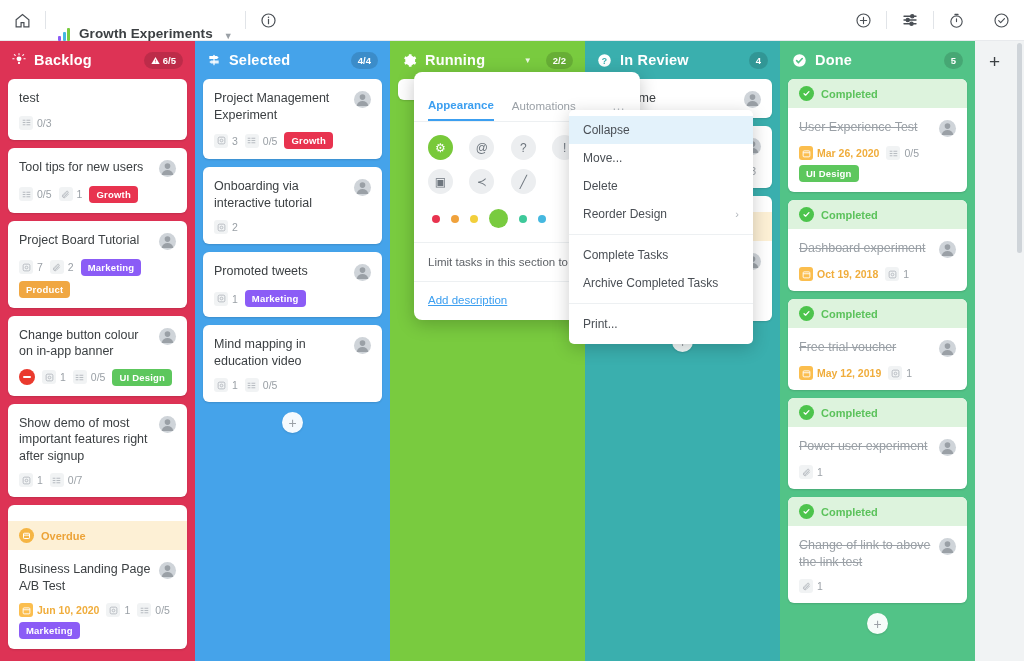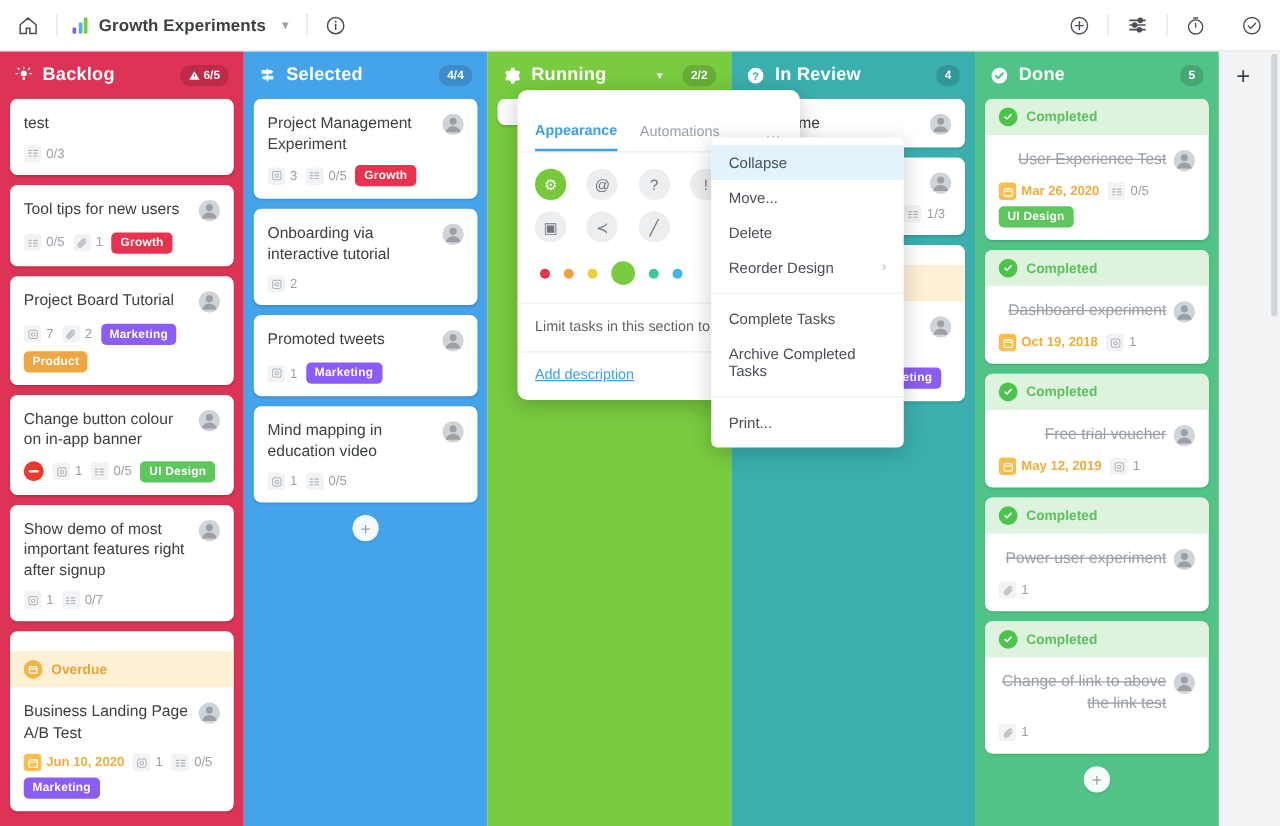--- a/index.html
+++ b/index.html
@@ -16,21 +16,21 @@
     background: #ffffff;
     border-bottom: 1px solid #e8eaed;
     position: relative; z-index: 5;
   }
   .tb-btn {
     display: flex; align-items: center; justify-content: center;
     height: 41px; padding: 0 14px; color: #4a4f55;
   }
   .tb-sep { width: 1px; height: 18px; background: #e1e4e8; }
   .tb-title {
-    display: flex; align-items: center; gap: 9px;
+    display: flex; align-items: flex-end; gap: 9px;
     padding: 0 12px; height: 41px;
   }
   .tb-title-text {
     font-size: 13.5px; color: #3c4043; font-weight: 600;
     letter-spacing: .1px;
   }
   .chev { font-size: 9px; color: #9aa0a6; margin-left: 2px; }
   .spacer { flex: 1; }
   .bar-icon { display: flex; align-items: flex-end; gap: 1.5px; height: 13px; }
   .bar-icon i { width: 3px; border-radius: 1px; display: block; }
@@ -174,23 +174,23 @@
   }
   .pop-link {
     border-top: 1px solid #edf0f2;
     padding: 12px 14px 14px 14px;
     font-size: 11.5px; color: #3c9ff0; text-decoration: underline;
   }
 
   
   .ctx {
     position: absolute; left: 569px; top: 110px;
-    width: 154px; background: #fff; border-radius: 5px;
+    width: 184px; background: #fff; border-radius: 5px;
     box-shadow: 0 4px 18px rgba(0,0,0,.2);
-    padding: 6px 0; z-index: 50;
+    padding: 6px 0; z-index: 50; text-align: center;
   }
   .ctx-item {
     padding: 7px 14px; font-size: 12px; color: #4a4f55;
     display: flex; align-items: center;
   }
   .ctx-item.hl { background: #e3f2fb; }
   .ctx-arrow { margin-left: auto; color: #b0b5bb; font-size: 11px; }
   .ctx-sep { height: 1px; background: #edf0f2; margin: 6px 0; }
 
   .scrollbar {
@@ -753,21 +753,21 @@
                 </span>
                 <span>Dec 17, 2020</span>
               </span>
               <span class="tag" style="background: rgb(139, 92, 246);">Marketing</span>
             </div>
           </div>
         </div>
         <div class="add-card">+</div>
       </div>
     </div>
-    <div class="col" style="background: rgb(82, 195, 135); text-align: right;">
+    <div class="col" style="background: rgb(82, 195, 135);">
       <div class="col-head">
         <span style="display: flex;">
           <svg width="15" height="15" viewBox="0 0 24 24">
             <circle cx="12" cy="12" r="10" fill="#fff"></circle>
             <path d="M7.4 12.3l3 3 6-6.4" fill="none" stroke="#52c387" stroke-width="2.6" stroke-linecap="round" stroke-linejoin="round"></path>
           </svg>
         </span>
         <span class="col-title">Done</span>
         <span class="col-count">
           <span>5</span>

